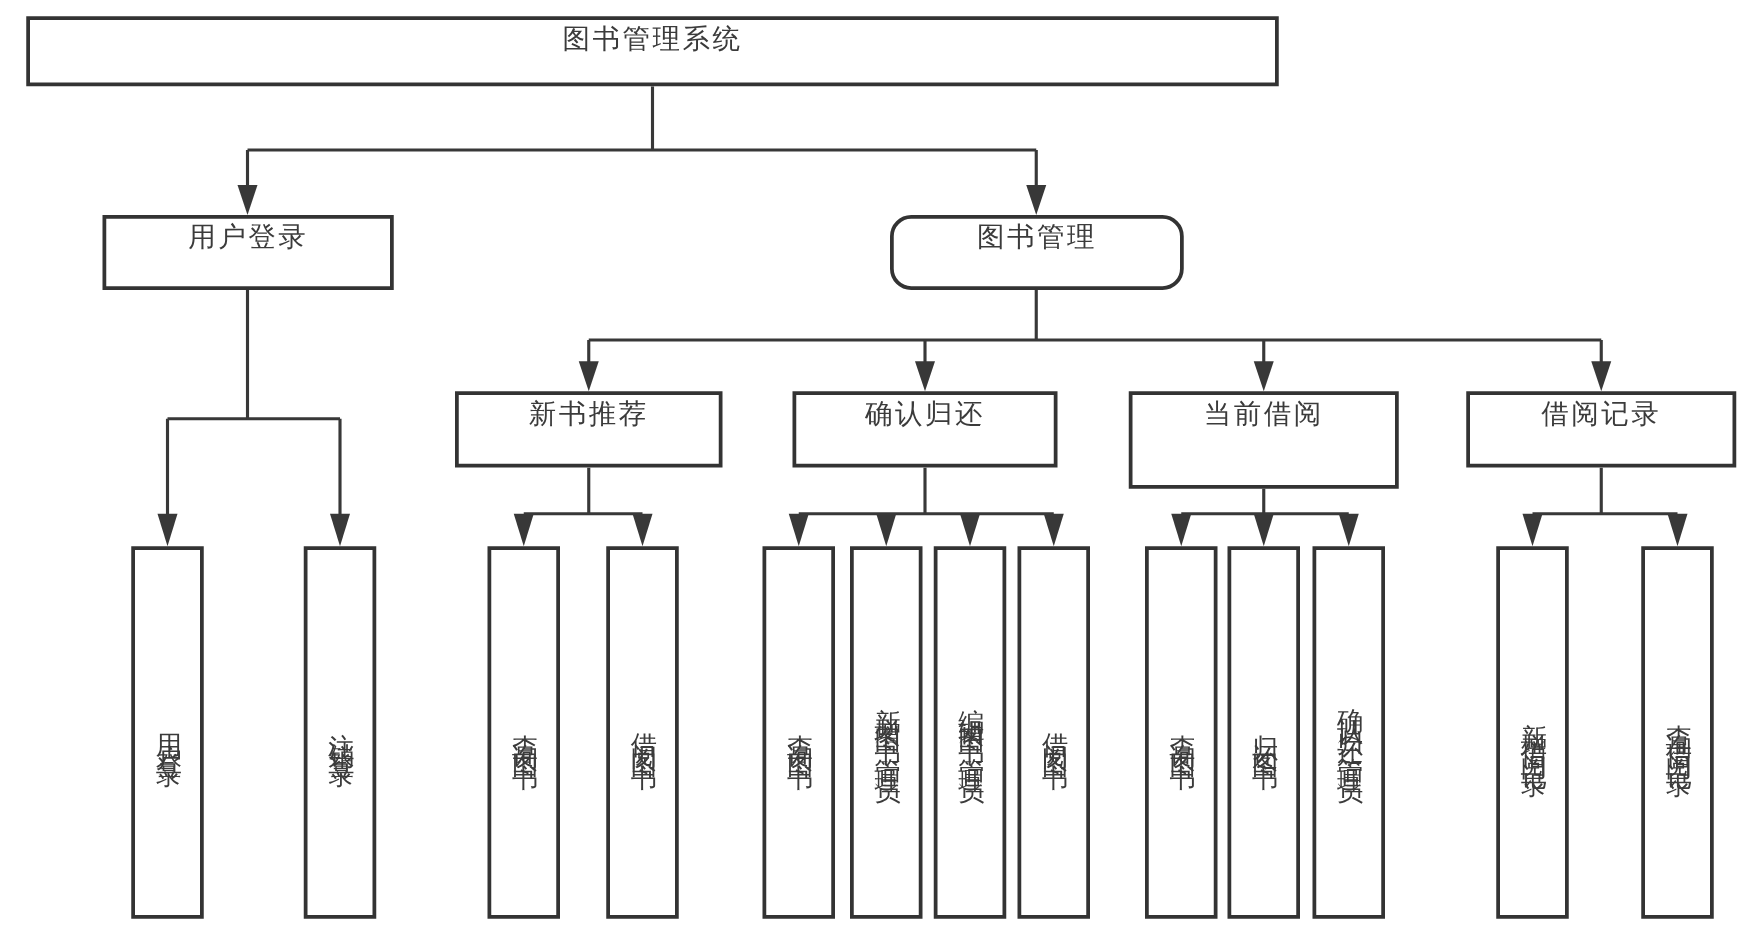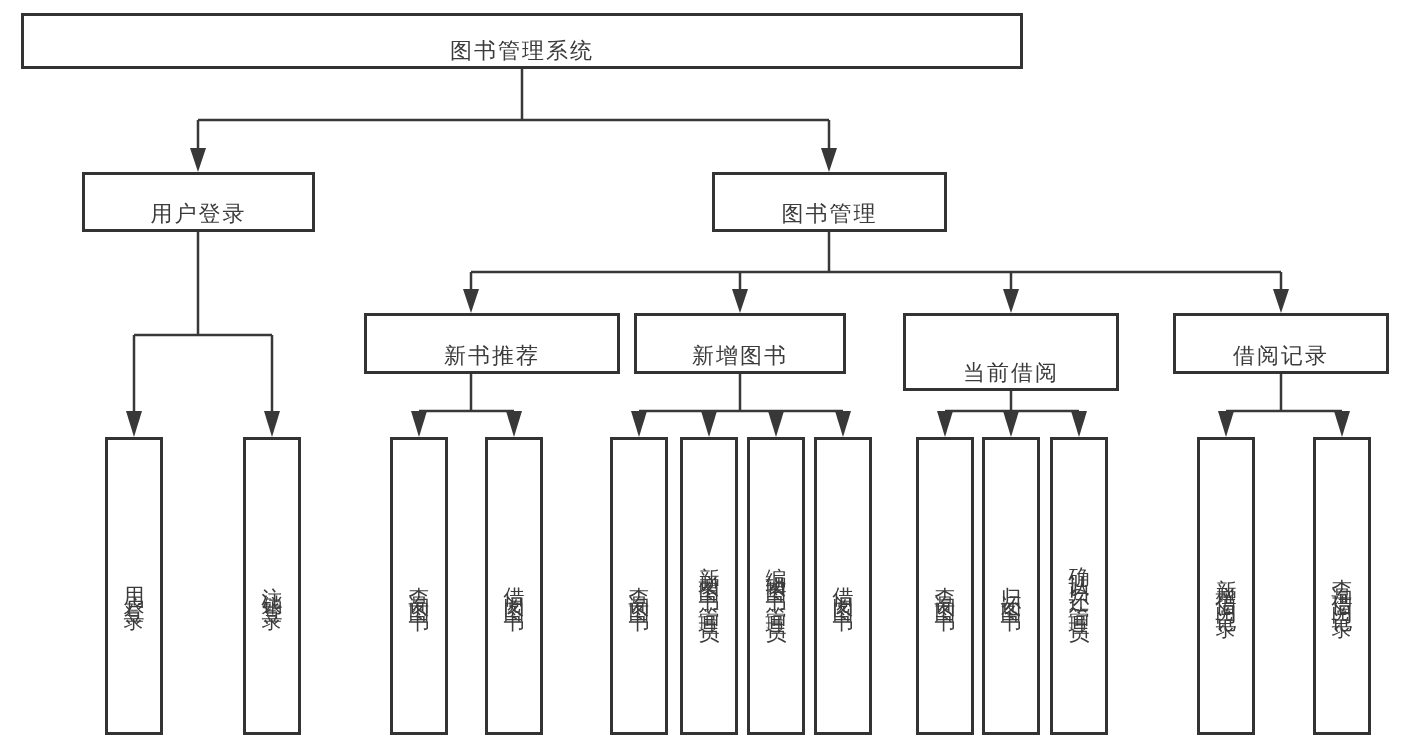--- a/index.html
+++ b/index.html
@@ -20,21 +20,21 @@
     left: 0;
     top: 0;
     z-index: 1;
   }
   .hbox {
     position: absolute;
     box-sizing: border-box;
     background: #ffffff;
     border: 3px solid #333333;
     display: flex;
-    align-items: flex-end;
+    align-items: flex-start;
     justify-content: center;
     z-index: 2;
   }
   .hlabel {
     font-size: 22px;
     color: #3b3b3b;
     letter-spacing: 2px;
     white-space: nowrap;
   }
   .vbox {
@@ -107,29 +107,29 @@
     </g>
   </svg>
 
   <div class="hbox" style="left:21px; top:13px; width:1002px; height:56px;">
     <span class="hlabel">图书管理系统</span>
   </div>
 
   <div class="hbox" style="left:82px; top:172px; width:233px; height:60px;">
     <span class="hlabel">用户登录</span>
   </div>
-  <div class="hbox" style="left:712px; top:172px; width:235px; height:60px;">
+  <div class="hbox" style="left:712px; top:172px; width:235px; height:60px;border-radius:17px;">
     <span class="hlabel">图书管理</span>
   </div>
 
-  <div class="hbox" style="left:364px; top:313px; width:256px; height:61px;">
+  <div class="hbox" style="left:364px; top:313px; width:214px; height:61px;">
     <span class="hlabel">新书推荐</span>
   </div>
   <div class="hbox" style="left:634px; top:313px; width:212px; height:61px;">
-    <span class="hlabel">新增图书</span>
+    <span class="hlabel">确认归还</span>
   </div>
   <div class="hbox" style="left:903px; top:313px; width:216px; height:78px;">
     <span class="hlabel">当前借阅</span>
   </div>
   <div class="hbox" style="left:1173px; top:313px; width:216px; height:61px;">
     <span class="hlabel">借阅记录</span>
   </div>
 
   <div class="vbox" style="left:105px;">
     <span class="vlabel">用户登录</span>

